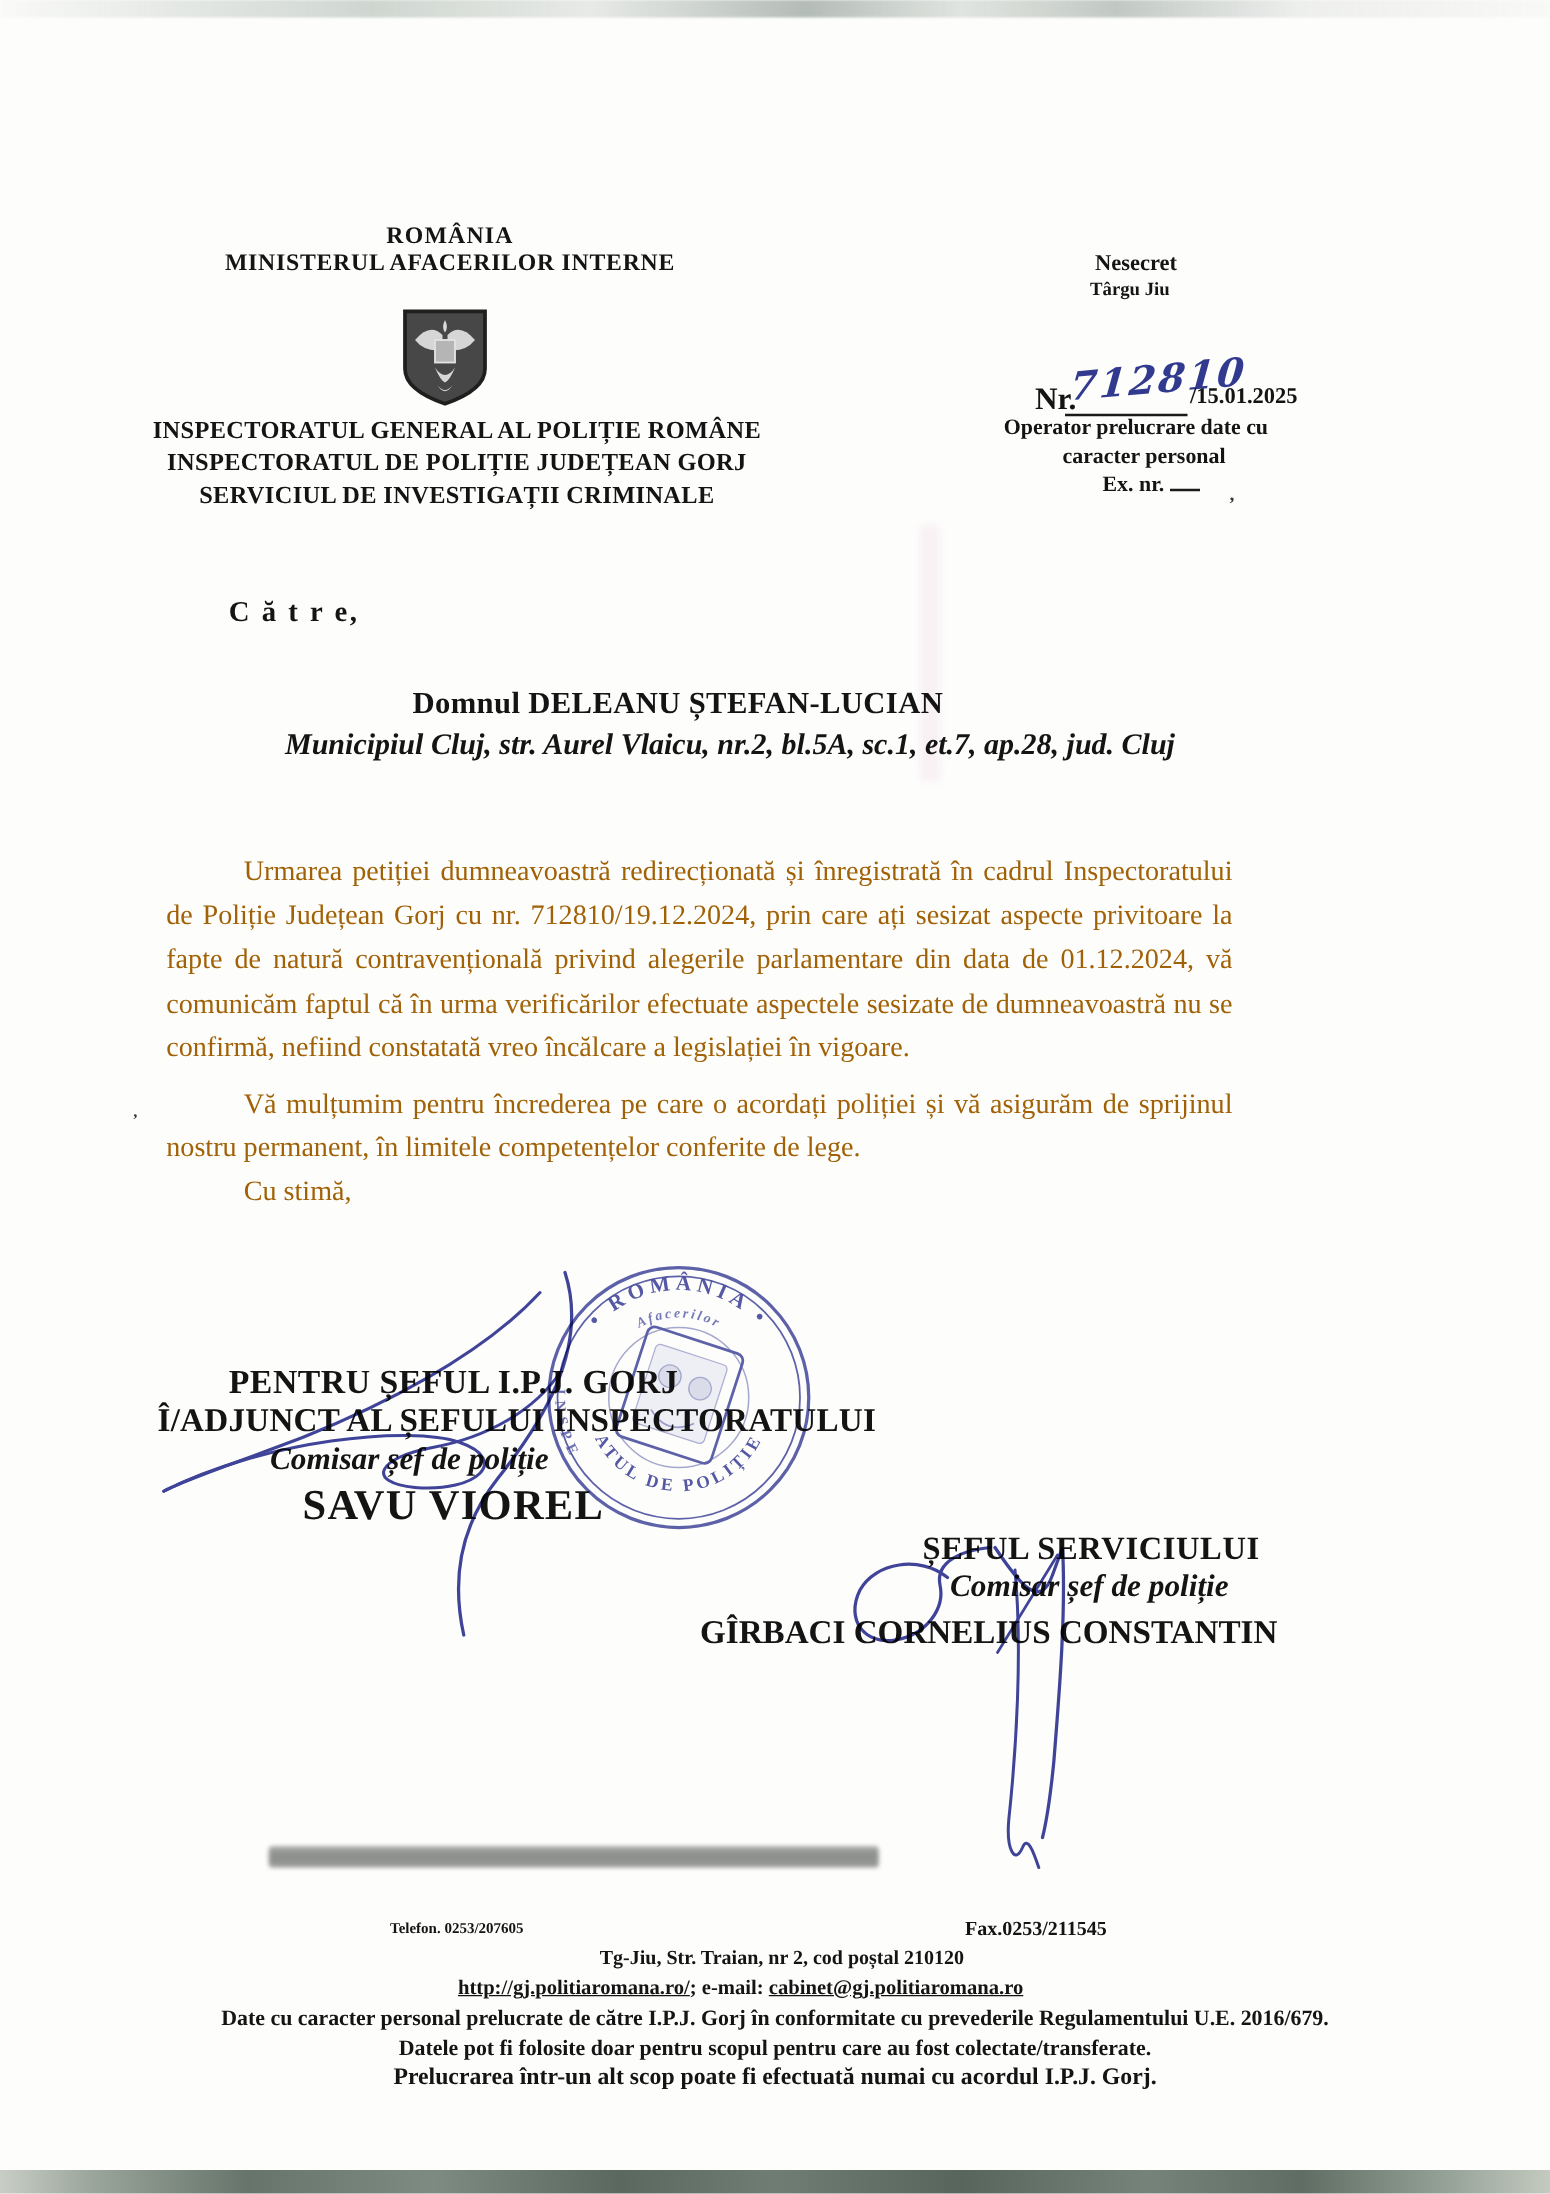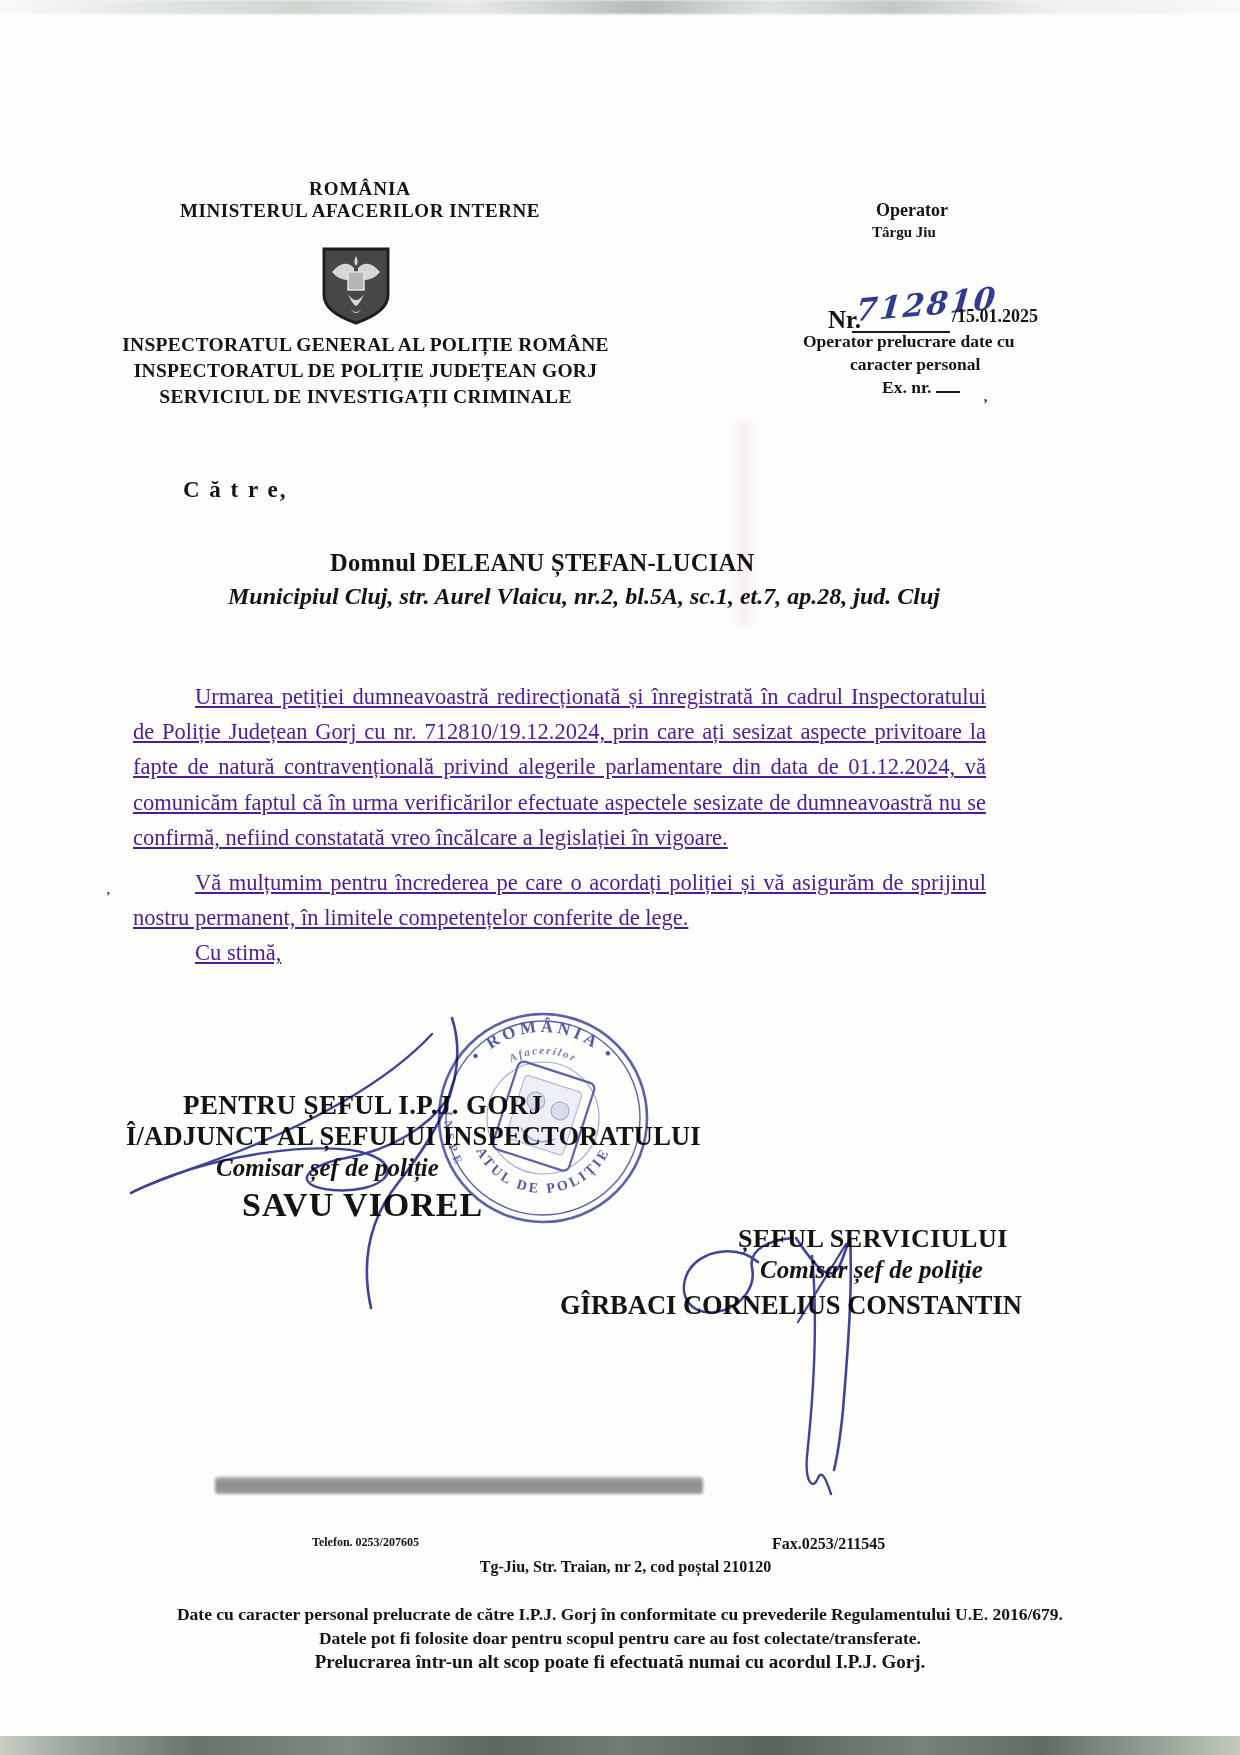--- a/index.html
+++ b/index.html
@@ -44,21 +44,21 @@
   .exnr{left:882px;top:377px;font-size:17.5px;}
   .ex-line{display:inline-block;width:24px;border-bottom:2px solid #1a1a1a;height:14px;}
 
   
   .salutation{left:183px;top:477px;font-size:23px;letter-spacing:2px;}
   .addr-name{left:330px;top:549px;font-size:24.5px;letter-spacing:.3px;}
   .addr-line{left:228px;top:583px;font-size:24px;}
 
   
   .body-text{left:133px;top:679px;width:853px;font-size:22.5px;line-height:35.2px;
-    text-align:justify;white-space:normal;color:#4c1d95;text-decoration:underline;}
+    text-align:justify;white-space:normal;color:#a16207;}
   .body-text p{margin:0;text-indent:62px;}
   .body-text p.p2{margin-top:10px;}
   .closing{margin-top:4px;text-indent:62px;}
 
   
   .sigL1{left:183px;top:1090px;font-size:27px;letter-spacing:.4px;}
   .sigL2{left:126px;top:1121px;font-size:26.5px;letter-spacing:.2px;}
   .sigLrank{left:216px;top:1154px;font-size:25px;}
   .sigLname{left:242px;top:1186px;font-size:34px;letter-spacing:1px;}
   .sigRtitle{left:738px;top:1224px;font-size:26px;letter-spacing:.5px;}
@@ -102,21 +102,21 @@
     <path d="M28 48 Q36 60 44 48 Q40 58 36 60 Q32 58 28 48 Z" fill="#d6d6d6"></path>
     <path d="M30 62 q6 8 12 0 q-6 10 -12 0" fill="#cfcfcf"></path>
   </svg>
 
   <div class="abs inst center b">
     <div>INSPECTORATUL GENERAL AL POLIȚIE ROMÂNE</div>
     <div>INSPECTORATUL DE POLIȚIE JUDEȚEAN GORJ</div>
     <div>SERVICIUL DE INVESTIGAȚII CRIMINALE</div>
   </div>
 
-  <div class="abs nesecret b">Operator</div>
+  <div class="abs nesecret b">Nesecret</div>
   <div class="abs city b">Târgu Jiu</div>
 
   <div class="abs nr-label b">Nr.</div>
   <div class="abs nr-hand">712810</div>
   <div class="abs nr-underline"></div>
   <div class="abs nr-date b">/15.01.2025</div>
   <div class="abs op1 b">Operator prelucrare date cu</div>
   <div class="abs op2 b">caracter personal</div>
   <div class="abs exnr b"><span>Ex. nr.</span> <span class="ex-line"></span></div>
 
@@ -184,17 +184,18 @@
       <path stroke-width="2.6" d="M758 1262 C 736 1244, 700 1250, 688 1272 C 676 1296, 692 1316, 716 1312 C 742 1308, 756 1286, 752 1268 C 748 1248, 772 1240, 792 1238"></path>
       <path stroke-width="2.6" d="M796 1238 C 816 1268, 832 1288, 842 1260 L 850 1238 C 853 1290, 847 1360, 843 1410 C 840 1440, 837 1458, 834 1470"></path>
       <path stroke-width="2.4" d="M812 1256 C 818 1320, 813 1400, 807 1456 C 805 1480, 812 1492, 818 1478 C 822 1468, 827 1482, 831 1494"></path>
       <path stroke-width="2.2" d="M846 1244 L 798 1322"></path>
     </g>
   </svg>
 
   <div class="abs f-phone b">Telefon. 0253/207605</div>
   <div class="abs f-fax b">Fax.0253/211545</div>
   <div class="abs f-addr b center">Tg-Jiu, Str. Traian, nr 2, cod poștal 210120</div>
+  <div class="abs f-links b center"><a>http://gj.politiaromana.ro/</a><span>; e-mail: </span><a>cabinet@gj.politiaromana.ro</a></div>
   <div class="abs f-gdpr1 b center">Date cu caracter personal prelucrate de către I.P.J. Gorj în conformitate cu prevederile Regulamentului U.E. 2016/679.</div>
   <div class="abs f-gdpr2 b center">Datele pot fi folosite doar pentru scopul pentru care au fost colectate/transferate.</div>
   <div class="abs f-gdpr3 b center">Prelucrarea într-un alt scop poate fi efectuată numai cu acordul I.P.J. Gorj.</div>
 
 </div>
 
 </body></html>

